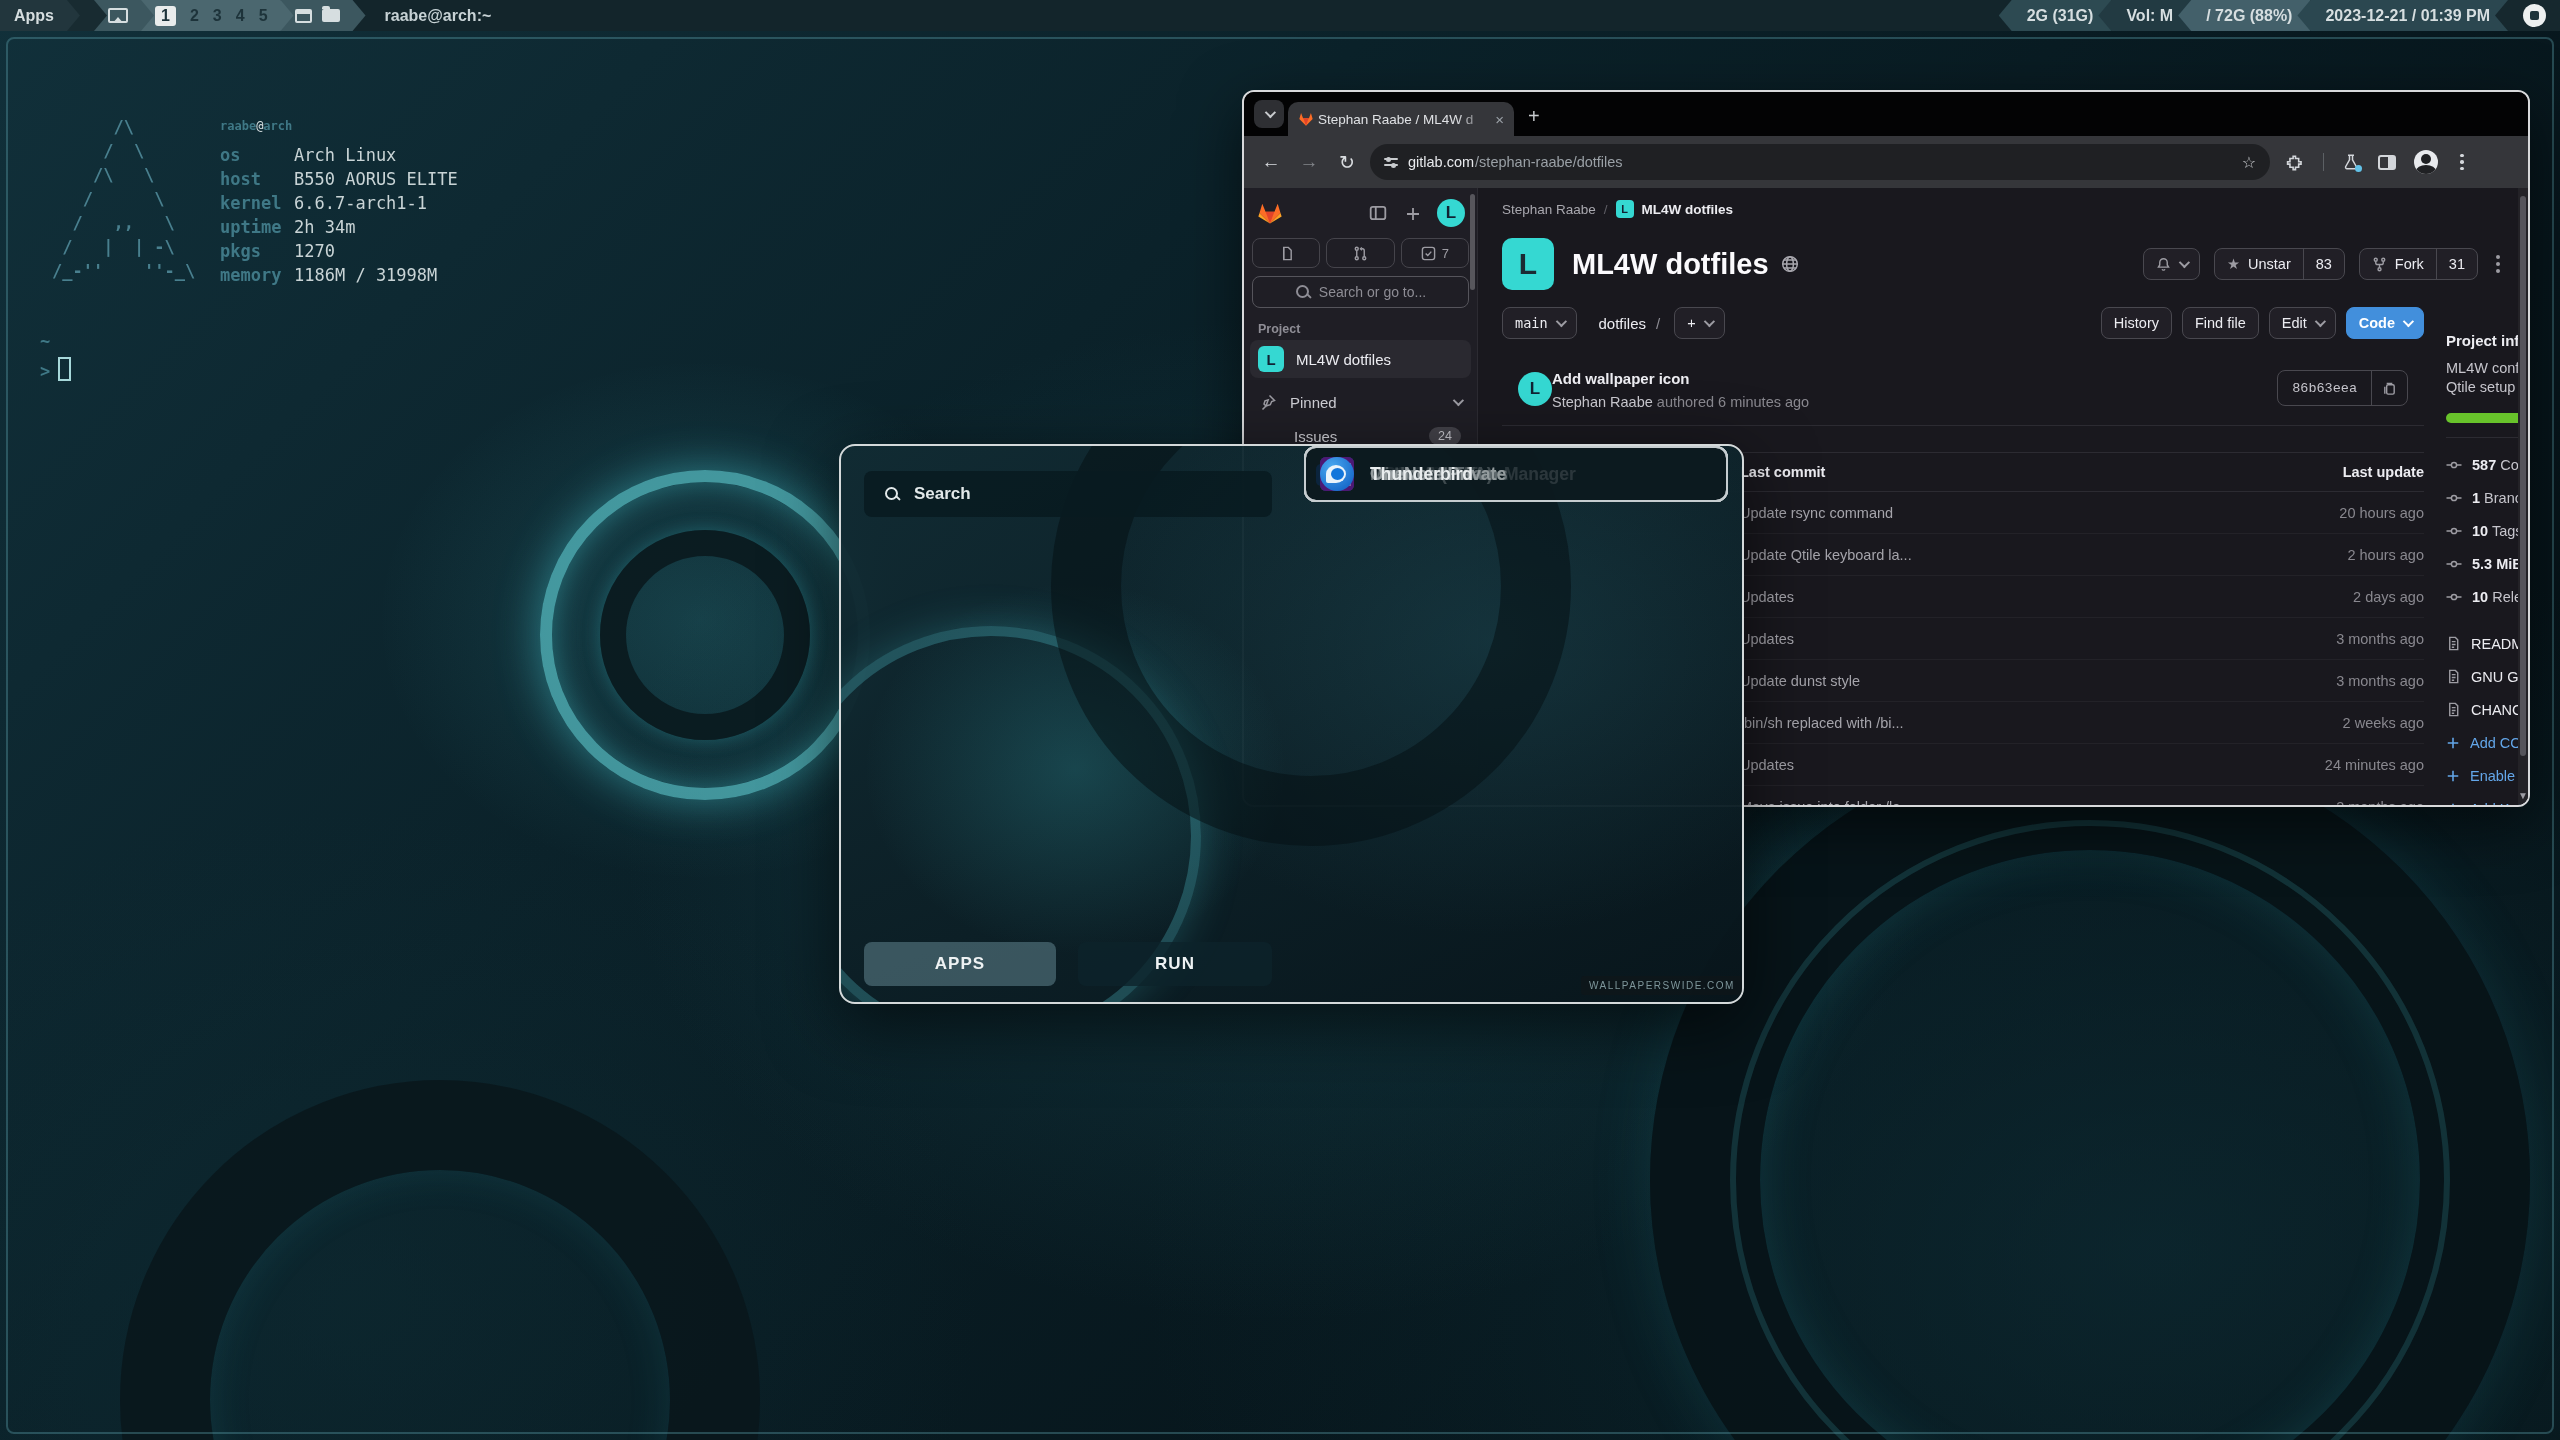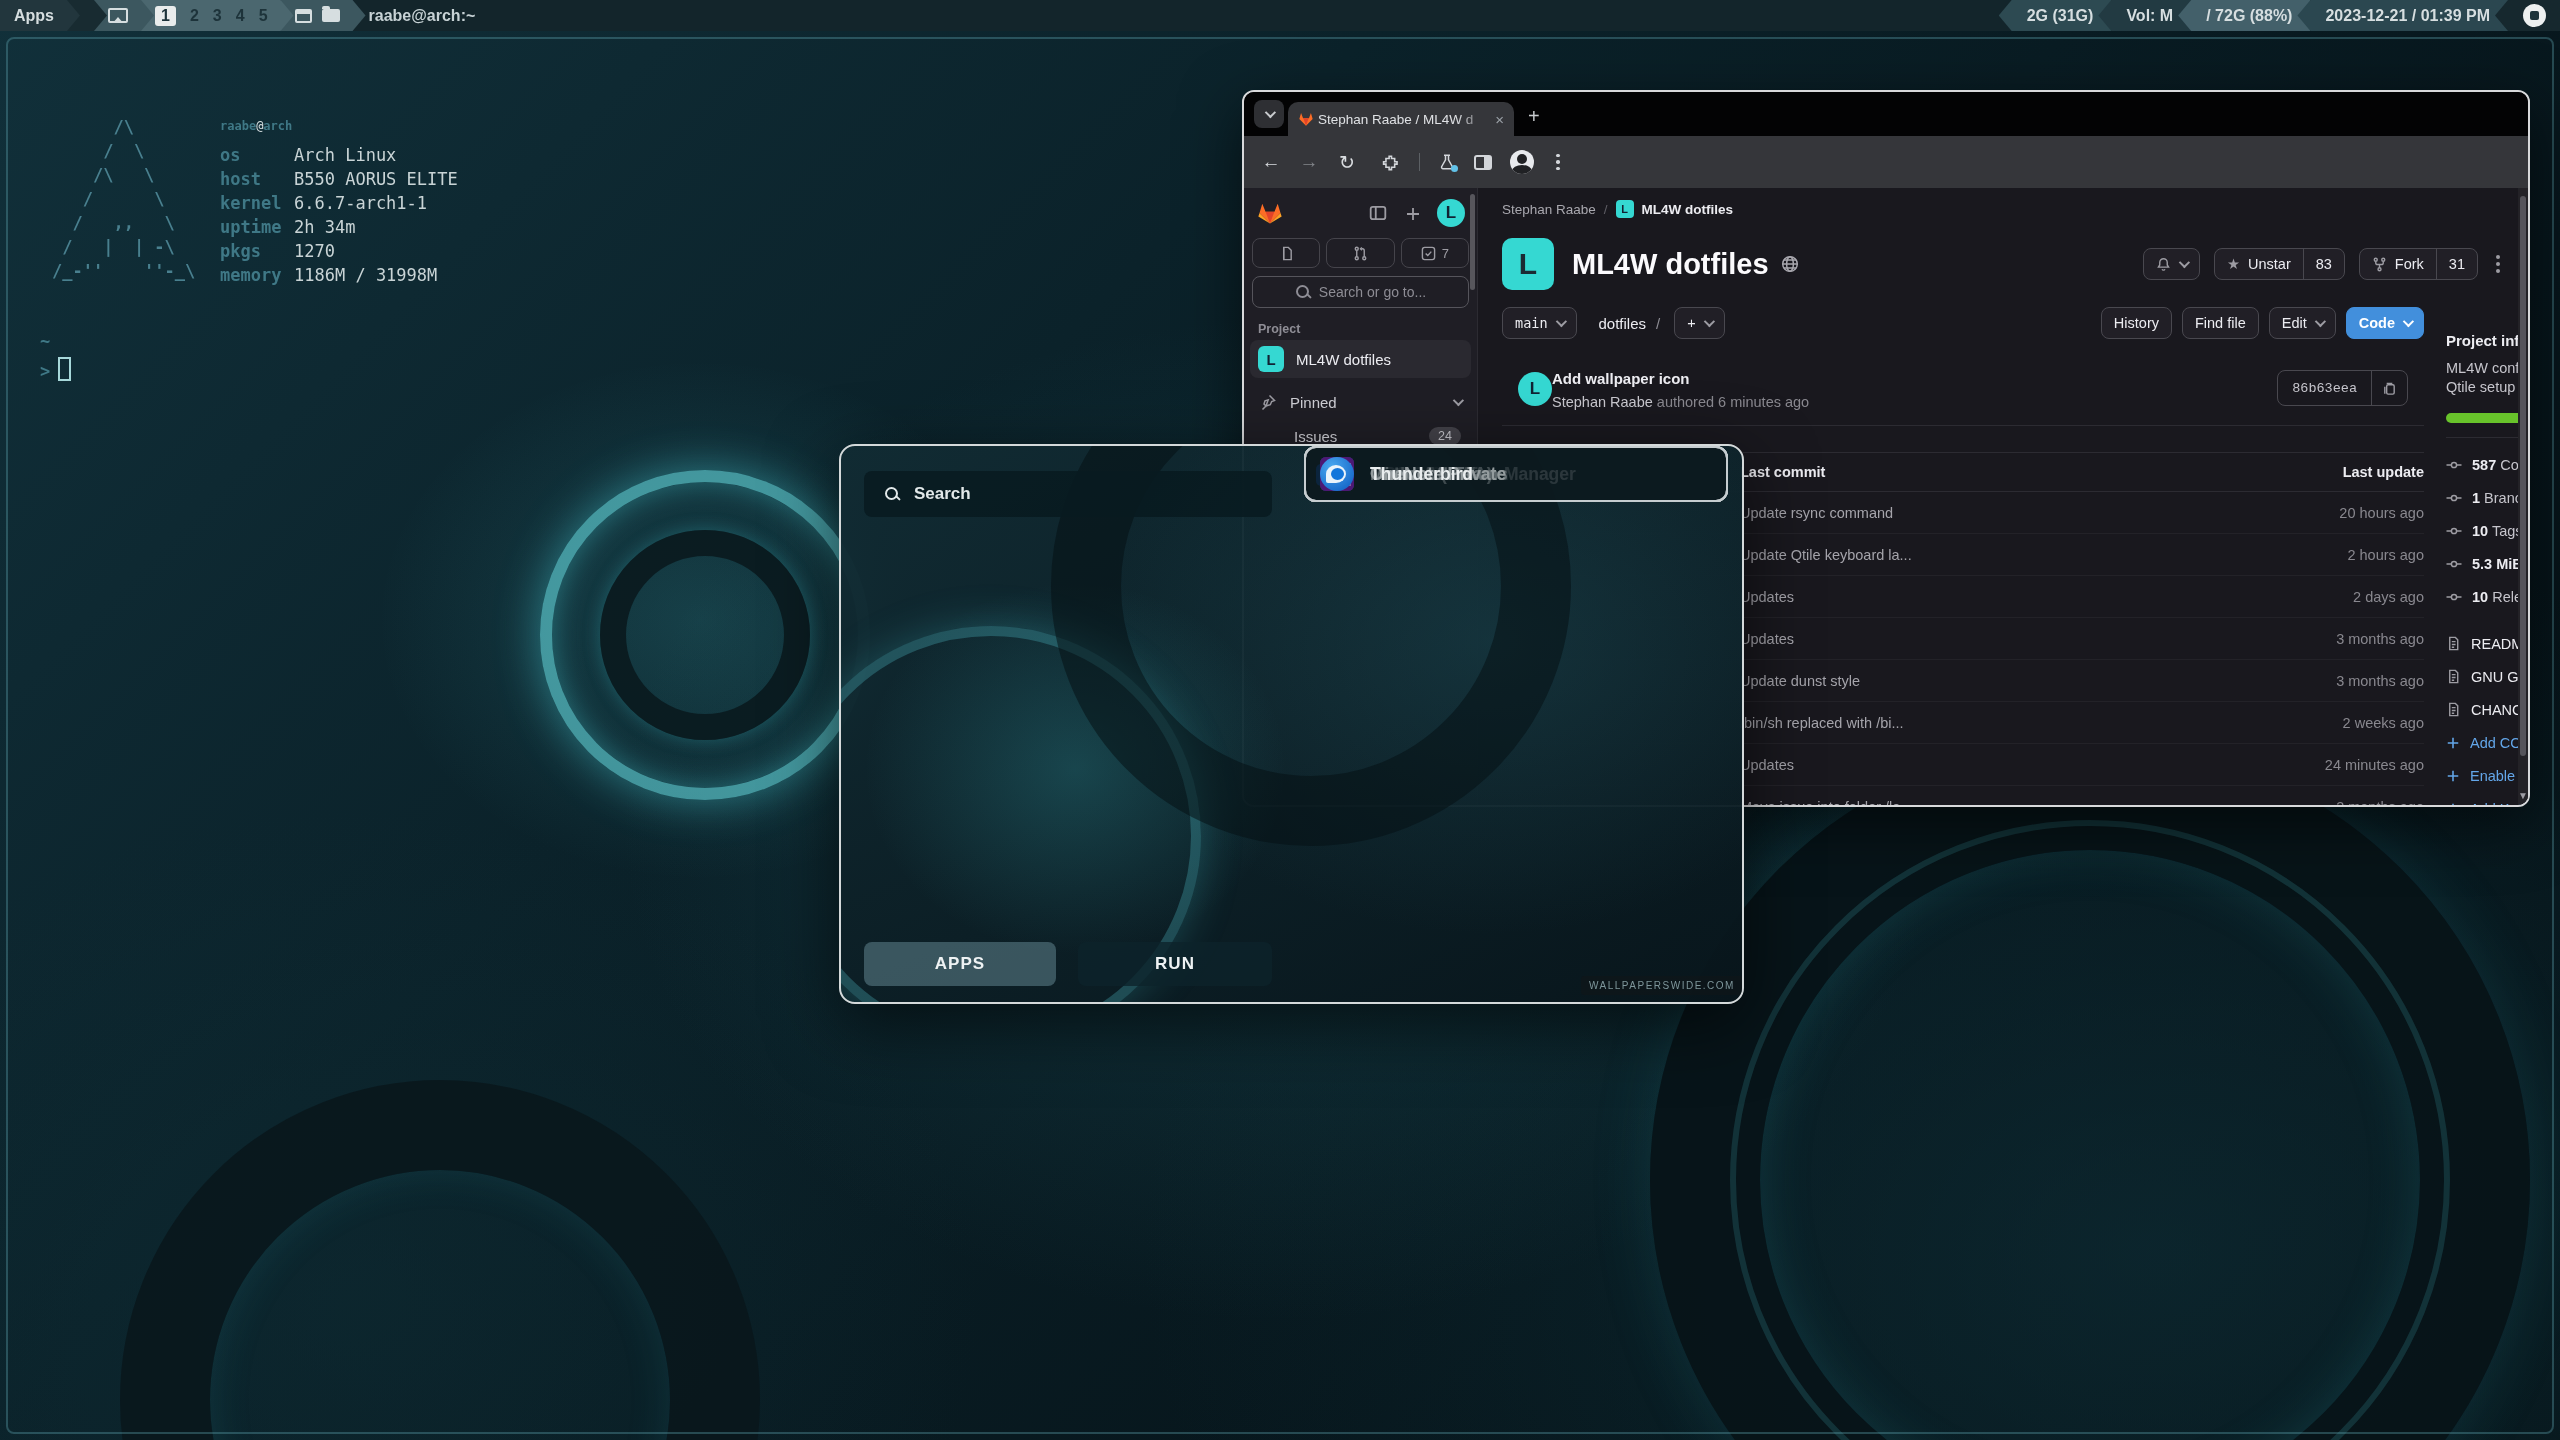--- a/index.html
+++ b/index.html
@@ -32,21 +32,21 @@
   .tb-left .seg:nth-child(2){ z-index:8; background:#182b31; width:38px; }
   .tb-left .seg:nth-child(3){ z-index:7; background:#3c575f; }
   .tb-left .seg:nth-child(4){ z-index:6; background:#4b676f; gap:0; }
   .tb-left .seg:nth-child(5){ z-index:5; background:#3c575f; }
   .segr { display:flex; align-items:center; gap:8px; padding:0 18px 0 28px; margin-left:-13px; clip-path:polygon(0 50%, 13px 0, 100% 0, 100% 100%, 13px 100%); position:relative; }
   .tb-right .segr:nth-child(1){ z-index:1; background:#2d4a52; }
   .tb-right .segr:nth-child(2){ z-index:2; background:#223a42; }
   .tb-right .segr:nth-child(3){ z-index:3; background:#43606a; }
   .tb-right .segr:nth-child(4){ z-index:4; background:#2b4750; }
   .tb-right .segr:nth-child(5){ z-index:5; background:#16282e; padding-right:14px; }
-  .tb-title { display:flex; align-items:center; margin-left:16px; color:#c7d2d5; }
+  .tb-title { display:flex; align-items:center; margin-left:32px; color:#c7d2d5; }
   .ws { display:flex; align-items:center; gap:14px; }
   .ws-num { color:#1d333a; }
   .ws-num.active { background:#e9ecec; color:#1d333a; padding:1px 6px; border-radius:3px; }
   .icon-photo { width:20px; height:15px; border:2px solid #d6dee0; border-radius:2px; position:relative; overflow:hidden; }
   .icon-photo::after { content:""; position:absolute; left:2px; bottom:-3px; width:0; height:0; border-left:6px solid transparent; border-right:6px solid transparent; border-bottom:7px solid #d6dee0; }
   .icon-window { width:17px; height:14px; border:2px solid #d6dee0; border-radius:2px; border-top-width:5px; }
   .icon-folder { width:18px; height:13px; background:#d6dee0; border-radius:2px; position:relative; }
   .icon-folder::before { content:""; position:absolute; left:0; top:-3px; width:8px; height:3px; background:#d6dee0; border-radius:2px 2px 0 0; }
   .power-btn { width:23px; height:23px; border-radius:50%; background:#edf0f0; display:flex; align-items:center; justify-content:center; }
   .power-btn i { width:9px; height:9px; background:#1e343b; border-radius:2px; }
@@ -292,20 +292,29 @@
           </svg>
         <span class="tab-title">Stephan Raabe / ML4W d</span>
         <span class="tab-close">×</span>
       </div>
       <div class="newtab-btn">+</div>
     </div>
     <div class="toolbar">
       <span class="nav-ic" style="margin-left:8px">←</span>
       <span class="nav-ic dim">→</span>
       <span class="nav-ic">↻</span>
+      <div class="urlbar">
+        <span class="tune">
+            <i class="t1"></i>
+            <i class="t2"></i>
+          </span>
+        <span>gitlab.com</span>
+          <span class="url-path" style="margin-left:-9px">/stephan-raabe/dotfiles</span>
+        <span class="url-star">☆</span>
+      </div>
       <div class="toolbar-right">
         <svg class="gi" width="19" height="19" viewBox="0 0 24 24" fill="none" stroke="#d3d6da" stroke-width="2">
             <path d="M9 4h3v3h4v4h3v3h-3v4h-4v3H9v-3H5v-4H2v-3h3V7h4z"></path>
           </svg>
         <span class="vsep"></span>
         <span class="beaker">
           <svg class="gi" width="18" height="18" viewBox="0 0 24 24" fill="none" stroke="#d3d6da" stroke-width="2">
               <path d="M10 3v6l-5 9a2 2 0 0 0 2 3h10a2 2 0 0 0 2-3l-5-9V3M8 3h8"></path>
             </svg>
           <i class="dot"></i>

